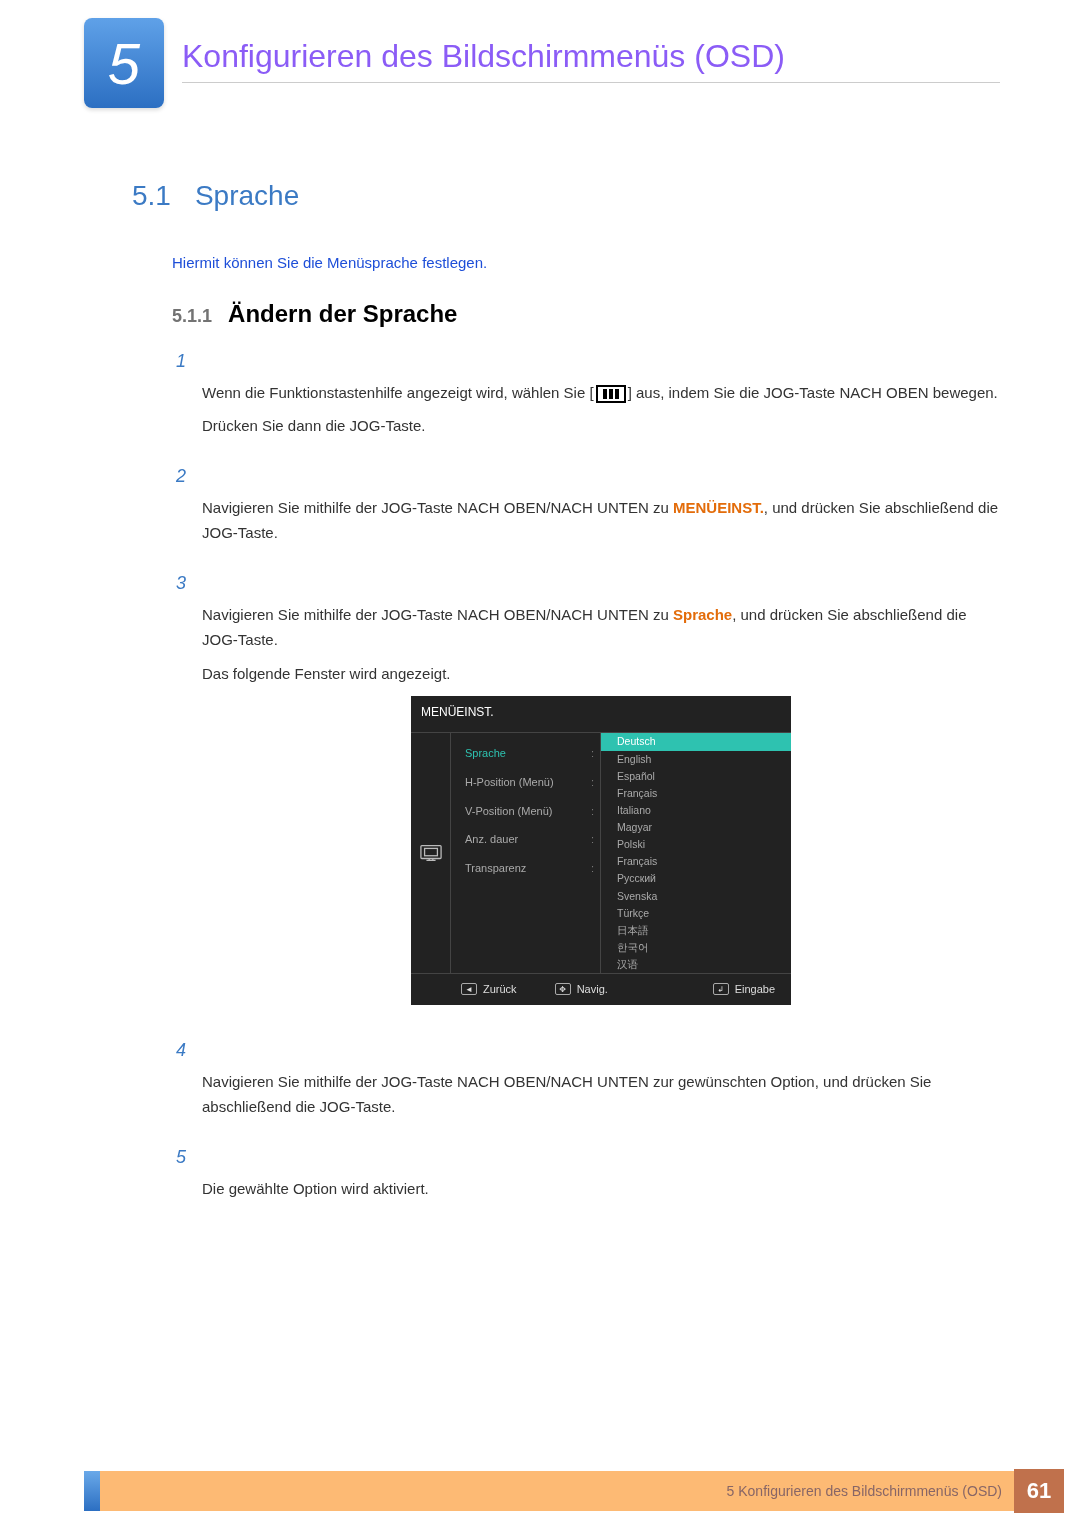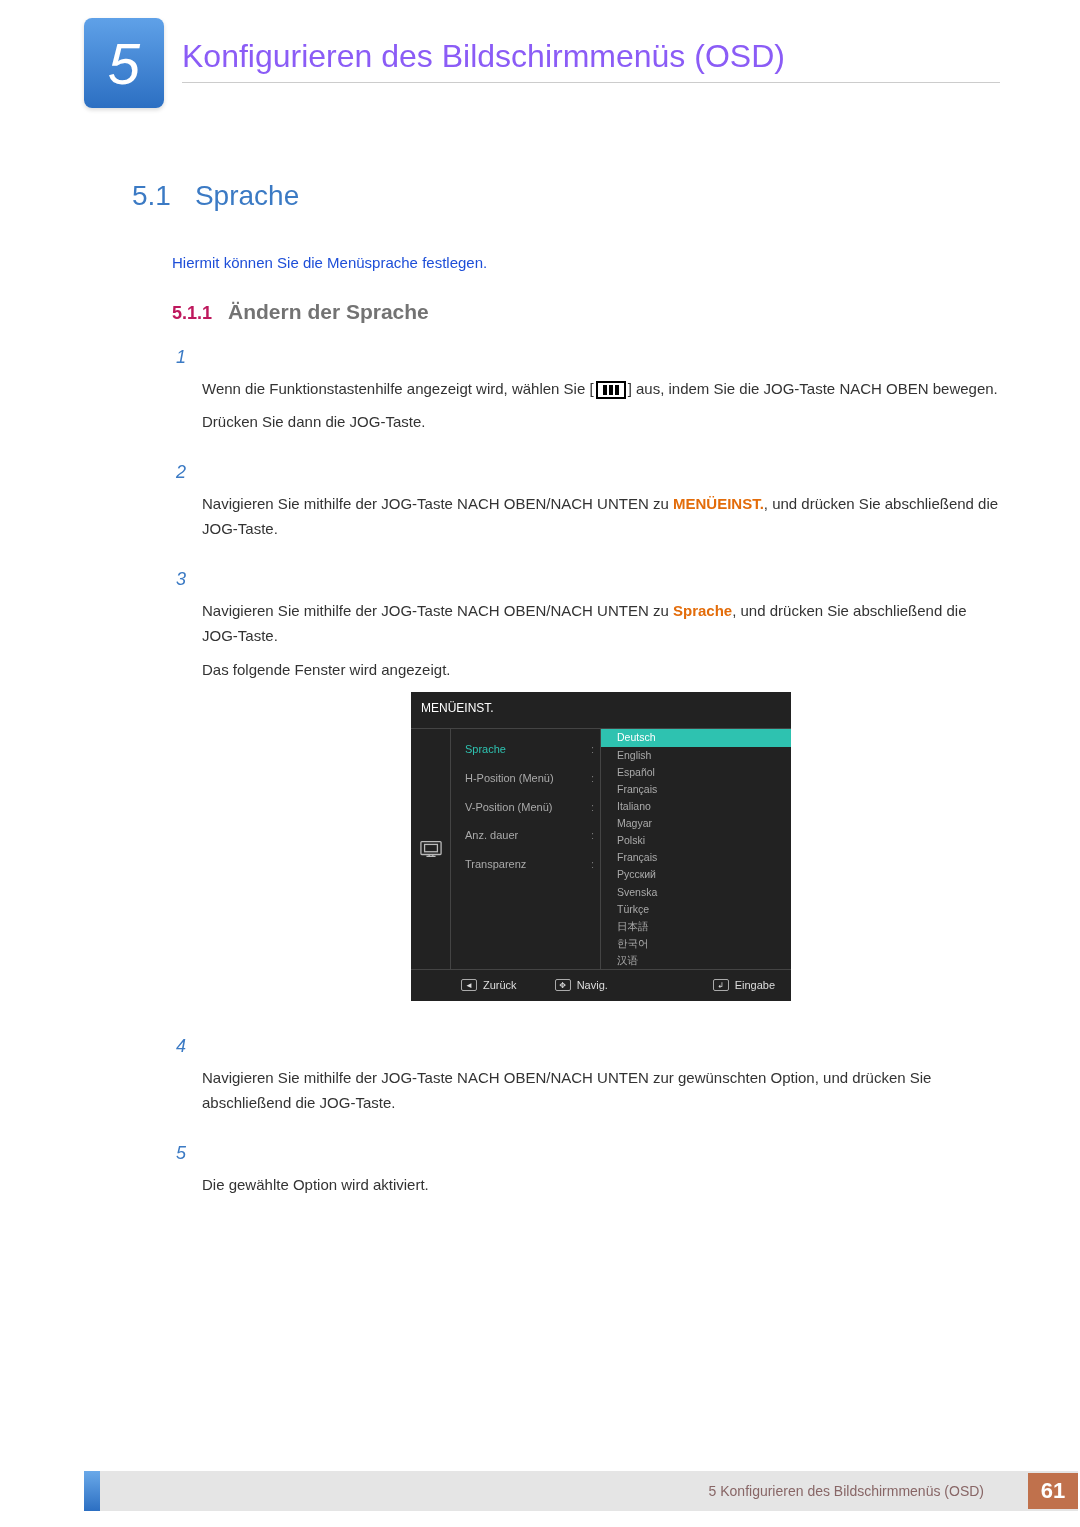--- a/index.html
+++ b/index.html
@@ -95,26 +95,26 @@
     margin-bottom:20px;
   }
   .subsection-row{
     display:flex;
     gap:16px;
     align-items:baseline;
     margin-bottom:18px;
   }
   .subsection-num{
     font-size:18px;
-    color:#be185d;
+    color:#737373;
     font-weight:600;
   }
   .subsection-title{
-    font-size:21px;
-    color:#737373;
+    font-size:24px;
+    color:#000000;
     font-weight:600;
   }
   .steps{
     font-size:15px;
     color:#333;
     line-height:1.7;
   }
   .step{
     display:flex;
     gap:16px;
@@ -223,38 +223,37 @@
     width:16px; height:12px;
     border:1px solid #aaa;
     border-radius:2px;
     font-size:8px;
     color:#ddd;
   }
 
   
   .page-footer{
     position:absolute;
-    left:100px; right:2px;
+    left:100px; right:16px;
     bottom:16px;
     height:40px;
-    background:#e5e5e5;
+    background:#fdba74;
     display:flex;
     align-items:center;
     justify-content:flex-end;
-    gap:32px;
   }
   .page-footer-text{
     font-size:14px;
     color:#866;
     margin-right:12px;
   }
   .page-num{
     background:#c0714c;
     color:#fff;
-    height:36px;
+    height:44px;
     min-width:50px;
     display:flex;
     align-items:center;
     justify-content:center;
     font-size:22px;
     font-weight:600;
   }
   .footer-accent{
     position:absolute;
     left:84px;

